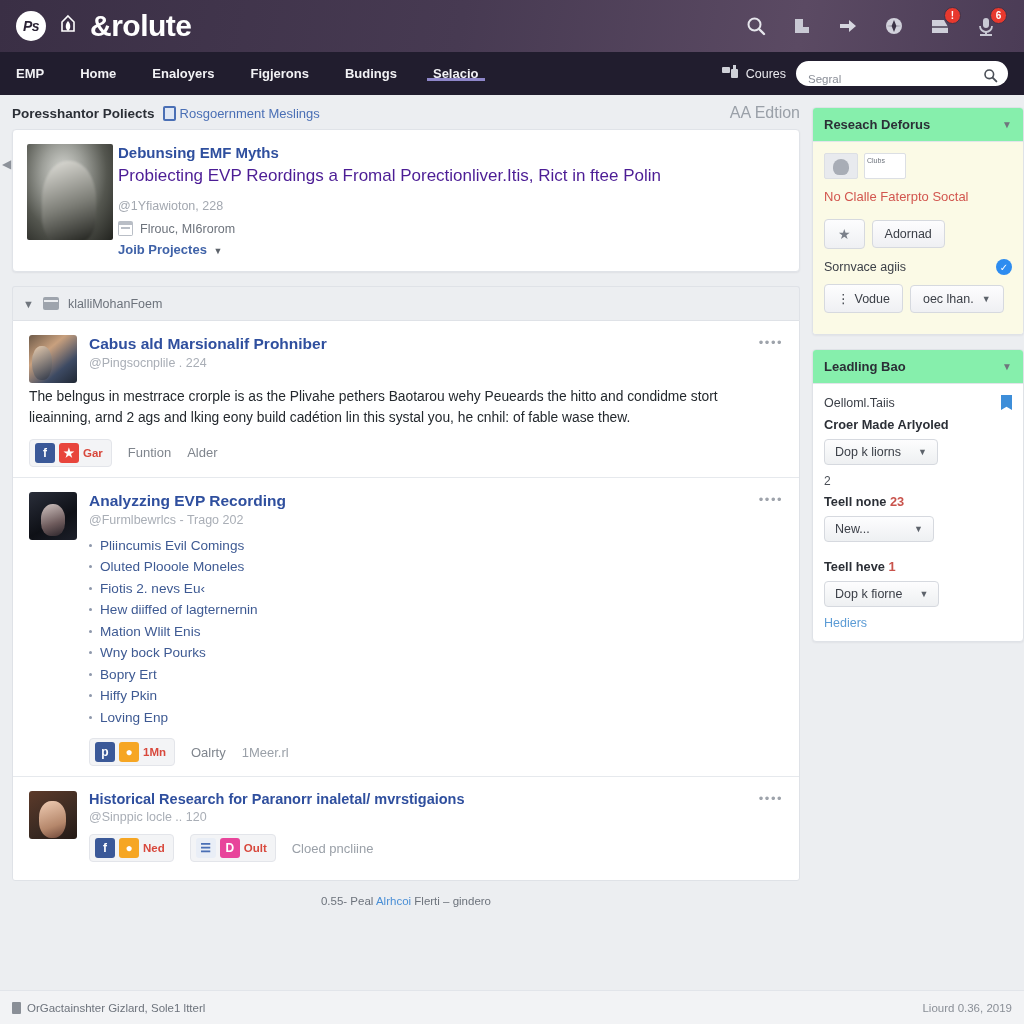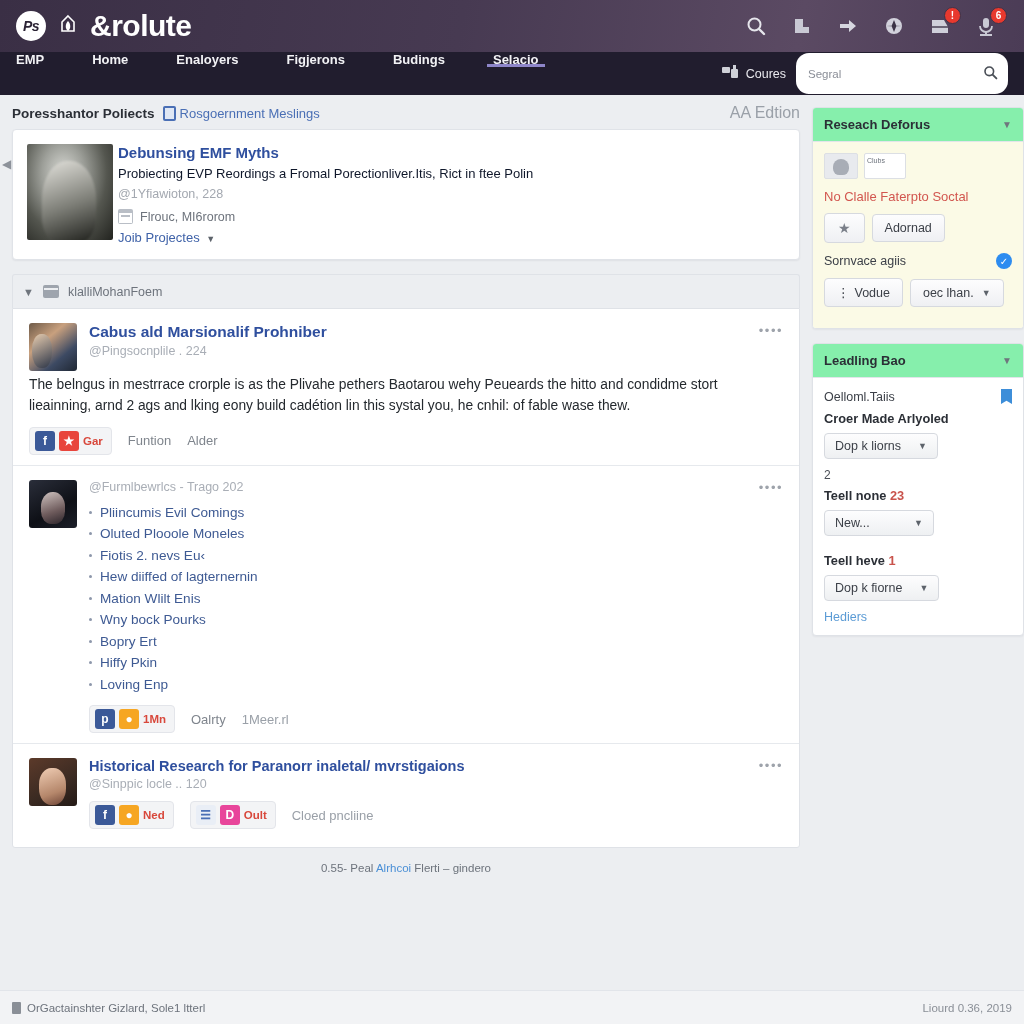--- a/index.html
+++ b/index.html
@@ -28,33 +28,33 @@
   .hicon svg { display:block; }
   .badge-dot {
     position:absolute; top:-7px; right:-9px; min-width:17px;height:17px;border-radius:50%;
     background:#e8392e; color:#fff; font-size:10px; font-weight:bold;
     display:flex;align-items:center;justify-content:center; border:1.5px solid #3e3349;
   }
   
   .navbar {
     height:43px; background:#211d2e; display:flex; align-items:stretch; padding:0 16px;
   }
-  .navlinks { display:flex; align-items:flex-start; gap:16px; }
+  .navlinks { display:flex; align-items:center; gap:4px; }
   .navlink {
     color:#f2f2f5; font-size:13px; font-weight:bold; padding:0 16px;
     display:flex;align-items:center; cursor:pointer; position:relative;
   }
   .navlink:first-child { padding-left:0; }
   .navlink.active:after {
     content:""; position:absolute; left:10px; right:10px; bottom:0; height:3px; background:#8e86c9;
   }
   .nav-right { margin-left:auto; display:flex; align-items:center; gap:10px; }
   .nav-courses { display:flex;align-items:center;gap:7px;color:#e9e9ee;font-size:12.5px;cursor:pointer; }
   .searchbox {
-    width:212px;height:41px;border-radius:13px;background:#fff;display:flex;align-items:center;
+    width:212px;height:25px;border-radius:13px;background:#fff;display:flex;align-items:flex-end;
     padding:0 10px; gap:6px;
   }
   .searchbox input {
     border:0;outline:0;flex:1;font-size:11.5px;color:#565a63;font-family:"Liberation Sans",sans-serif;
     background:transparent;
   }
   .searchbox input::placeholder { color:#8a8e97; }
   
   .page { display:flex; padding:0 0 0 0; height:calc(1024px - 95px); }
   .left-col { width:812px; position:relative; }
@@ -76,29 +76,29 @@
       radial-gradient(ellipse at 42% 30%, #d8d9d4 0%, #9d9f99 30%, #54564f 62%, #22231f 100%);
     position:relative; overflow:hidden;
   }
   .hero-thumb:after{
     content:"";position:absolute;left:18%;top:18%;width:62%;height:84%;border-radius:48% 48% 30% 30%;
     background:linear-gradient(160deg,#e3e2dc,#7c7d76 55%,#1d1e1a);
     filter:blur(1px);
   }
   .hero-body { flex:1; min-width:0; }
   .hero-title { color:#2f4f9e; font-size:15px; font-weight:bold; margin-bottom:5px; cursor:pointer;}
-  .hero-sub { font-size:13px; color:#0f172a; margin-bottom:6px; }
+  .hero-sub { font-size:17px; color:#4c1d95; margin-bottom:13px; }
   .hero-handle { font-size:12.5px; color:#a3a8b0; margin-bottom:8px; }
   .hero-meta { display:flex;align-items:center;gap:7px;color:#6d737c;font-size:12.5px;margin-bottom:6px;}
   .cal-ico {
     width:15px;height:15px;border-radius:2px;background:#b9bec6;position:relative;flex:0 0 auto;
   }
   .cal-ico:before{content:"";position:absolute;left:1px;right:1px;top:4px;bottom:1px;background:#fff;}
   .cal-ico:after{content:"";position:absolute;left:3px;top:6px;width:9px;height:2px;background:#b9bec6;}
-  .hero-link { color:#3f62a8; font-size:13px; cursor:pointer; }
+  .hero-link { color:#3f62a8; font-size:13px; cursor:pointer;font-weight:bold; }
   .side-arrow {
     position:absolute; left:2px; top:62px; color:#8d929a; font-size:12px;
   }
   
   .filterbar {
     margin:14px 12px 0 12px; background:#eceef1; border:1px solid #dfe2e7;
     border-bottom:0; border-radius:3px 3px 0 0;
     height:34px; display:flex;align-items:center;gap:9px;padding:0 10px;
   }
   .chev { color:#6f757d; font-size:11px; }
@@ -157,21 +157,21 @@
   }
   .card-title { font-weight:bold;font-size:13px;color:#2b2f36; }
   .card-caret { margin-left:auto; color:#6f757d; font-size:10px; }
   .card-body { padding:11px; }
   .card-body.cream { background:#fbfae6; }
   .mini-row { display:flex;align-items:center;gap:6px;margin-bottom:10px; }
   .mini-thumb { width:34px;height:26px;border:1px solid #dcdfe4;background:#e8eaee;border-radius:2px;position:relative; }
   .mini-thumb:after{content:"";position:absolute;left:8px;top:5px;width:16px;height:16px;border-radius:50% 50% 40% 40%;background:#a8adb6;}
   .mini-thumb2 { width:42px;height:26px;border:1px solid #dcdfe4;background:#fff;border-radius:2px;
     font-size:7px;color:#6d737c;padding:3px 2px;line-height:1.2;overflow:hidden;}
-  .alert-text { color:#d2564f;font-size:13px;margin-bottom:9px; }
+  .alert-text { color:#d2564f;font-size:13px;margin-bottom:15px; }
   .btnrow { display:flex;gap:7px;margin-bottom:10px;align-items:center; }
   .btn {
     background:linear-gradient(#fdfdfe,#eff0f3); border:1px solid #d6d9df;border-radius:4px;
     padding:6px 12px; font-size:12.5px;color:#3c4048;cursor:pointer;display:flex;align-items:center;gap:5px;
   }
   .btn.square { padding:6px 13px; }
   .star { color:#7b808a; font-size:14px; }
   .toggle-row { display:flex;align-items:center;margin-bottom:9px; }
   .toggle-label { font-size:12.5px;color:#3c4048; }
   .check-circle {
@@ -356,20 +356,21 @@
             <span class="act-link">Funtion</span>
             <span class="act-link">Alder</span>
           </div>
         </div>
 
         <div class="post">
           <div class="post-dots">••••</div>
           <div class="post-head">
             <div class="avatar av2"></div>
             <div class="post-main">
+              <div class="post-title">Analyzzing EVP Recording</div>
               <div class="post-handle">@Furmlbewrlcs - Trago 202</div>
               <ul class="bullets">
                 <li>Pliincumis Evil Comings</li>
                 <li>Oluted Plooole Moneles</li>
                 <li>Fiotis 2. nevs Eu‹</li>
                 <li>Hew diiffed of lagternernin</li>
                 <li>Mation Wlilt Enis</li>
                 <li>Wny bock Pourks</li>
                 <li>Bopry Ert</li>
                 <li>Hiffy Pkin</li>

